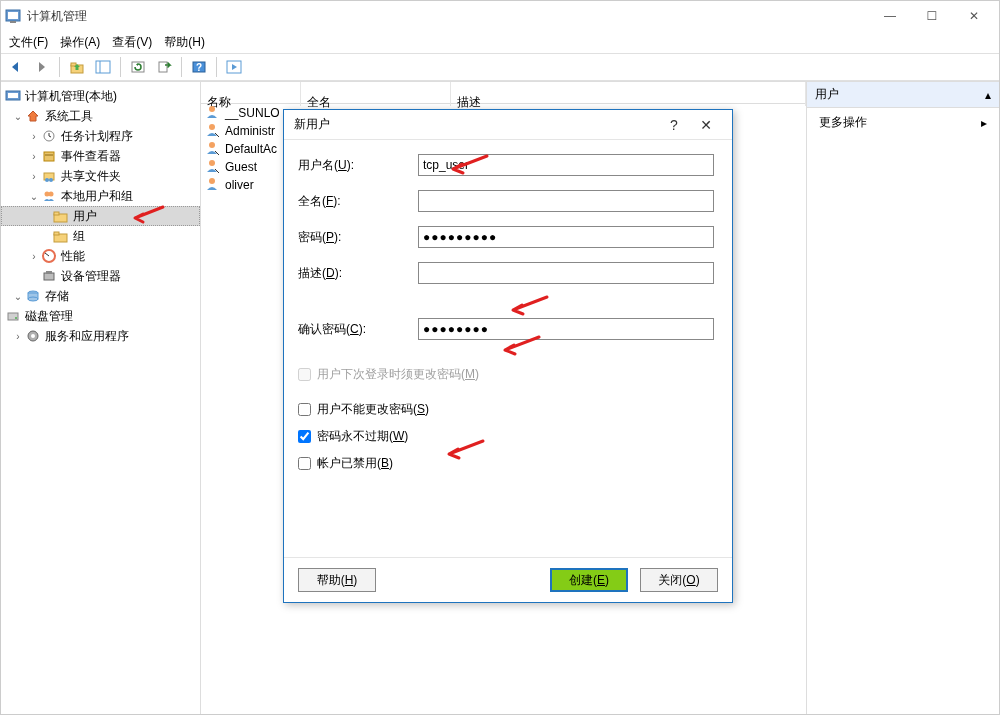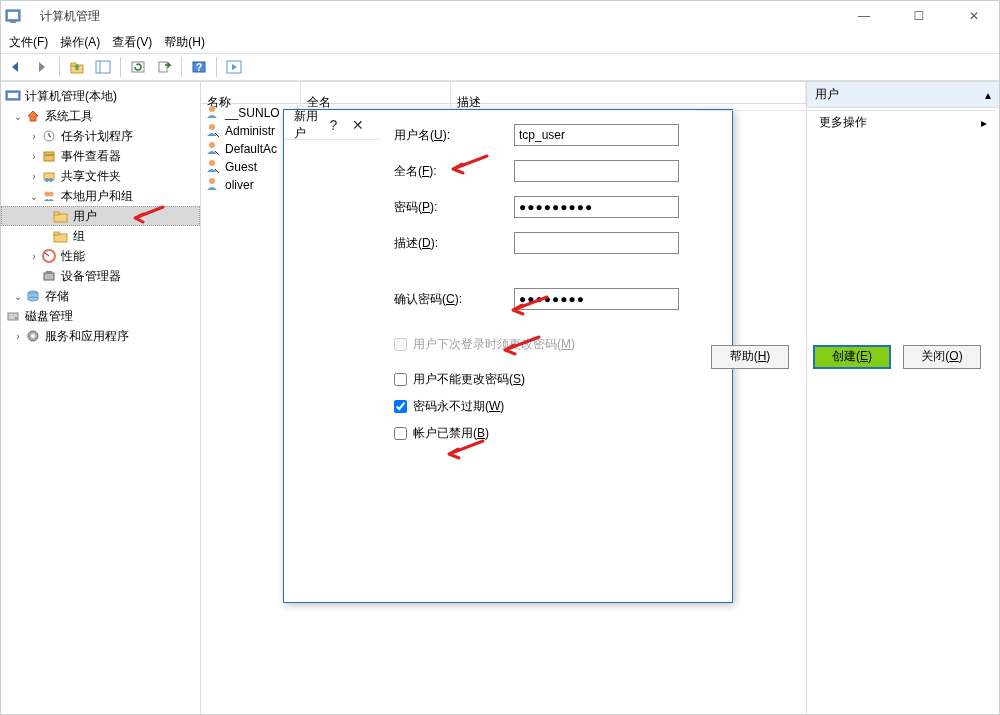--- a/index.html
+++ b/index.html
@@ -1,18 +1,18 @@
 <!DOCTYPE html>
 <html><head>
 <meta charset="utf-8">
 <style>
   * { box-sizing: border-box; font-family: "Microsoft YaHei", "Segoe UI", sans-serif; }
   html,body { margin:0; padding:0; width:1000px; height:715px; background:#fff; overflow:hidden; }
   .window { position:relative; width:1000px; height:715px; border:1px solid #ccc; background:#fff; display:flex; flex-direction:column; }
-  .titlebar { height:30px; display:flex; align-items:center; padding:0 4px; font-size:12px; color:#333;gap:13px; }
+  .titlebar { height:30px; display:flex; align-items:center; padding:0 4px; font-size:12px; color:#333; }
   .titlebar .icon16 { width:16px; height:16px; margin-right:6px; display:flex; align-items:center; justify-content:center; }
   .titlebar .spacer { flex:1; }
   .win-btn { width:42px; height:28px; display:flex; align-items:center; justify-content:center; font-size:12px; color:#555; cursor:pointer; }
   .menubar { height:22px; display:flex; align-items:center; padding:0 8px; font-size:12px; gap:12px; color:#000; }
   .menubar span { cursor:default; }
   .toolbar { height:28px; border-top:1px solid #e0e0e0; border-bottom:1px solid #e0e0e0; display:flex; align-items:center; padding:0 4px; gap:4px; }
   .tb-btn { width:22px; height:22px; display:flex; align-items:center; justify-content:center; border:1px solid transparent; }
   .tb-btn svg { display:block; }
   .tb-sep { width:1px; height:20px; background:#d0d0d0; margin:0 2px; }
   .body { flex:1; display:flex; border-top:1px solid #ddd; min-height:0; }
@@ -24,21 +24,21 @@
   .list-pane { flex:1; display:flex; flex-direction:column; border-right:1px solid #ddd; min-width:0; }
   .list-header { height:22px; display:flex; font-size:12px; border-bottom:1px solid #ddd; background:#fff; }
   .list-header .col { padding:12px 6px; border-right:1px solid #e5e5e5; }
   .list-body { flex:1; position:relative; overflow:hidden; }
   .user-row { display:flex; align-items:center; height:18px; font-size:12px; padding-left:4px; gap:4px; }
   .actions-pane { width:192px; display:flex; flex-direction:column; font-size:12px; background:#fff; }
   .actions-header { height:22px; background:#f0f0f0; border-bottom:1px solid #ddd; display:flex; align-items:center; padding:0 6px; font-weight:400; }
   .actions-sub { background:#e8f0fc; padding:4px 8px; display:flex; align-items:center; justify-content:space-between; border-bottom:1px solid #ddd; }
   .actions-item { padding:6px 12px; display:flex; align-items:center; justify-content:space-between; }
   
-  .dialog { position:absolute; left:282px; top:108px; width:450px; height:494px; background:#fff; border:1px solid #1e73be; box-shadow:2px 2px 8px rgba(0,0,0,.25); display:flex; flex-direction:row; font-size:12px; }
+  .dialog { position:absolute; left:282px; top:108px; width:450px; height:494px; background:#fff; border:1px solid #1e73be; box-shadow:2px 2px 8px rgba(0,0,0,.25); display:flex; flex-direction:column; font-size:12px; }
   .dlg-title { height:30px; display:flex; align-items:center; padding:0 10px; border-bottom:1px solid #e5e5e5; }
   .dlg-title .spacer { flex:1; }
   .dlg-ctl { width:32px; height:24px; display:flex; align-items:center; justify-content:center; font-size:14px; color:#333; cursor:pointer; }
   .dlg-body { flex:1; padding:14px 18px 8px 14px; display:flex; flex-direction:column; }
   .form-row { display:flex; align-items:center; margin-bottom:14px; }
   .form-row label { width:120px; }
   .form-row input[type=text], .form-row input[type=password] { flex:1; height:22px; border:1px solid #888; padding:0 4px; font-size:12px; font-family:inherit; }
   .chk-row { display:flex; align-items:center; gap:6px; margin-bottom:10px; }
   .chk-row.disabled { color:#a0a0a0; }
   .chk-row input { margin:0; }

